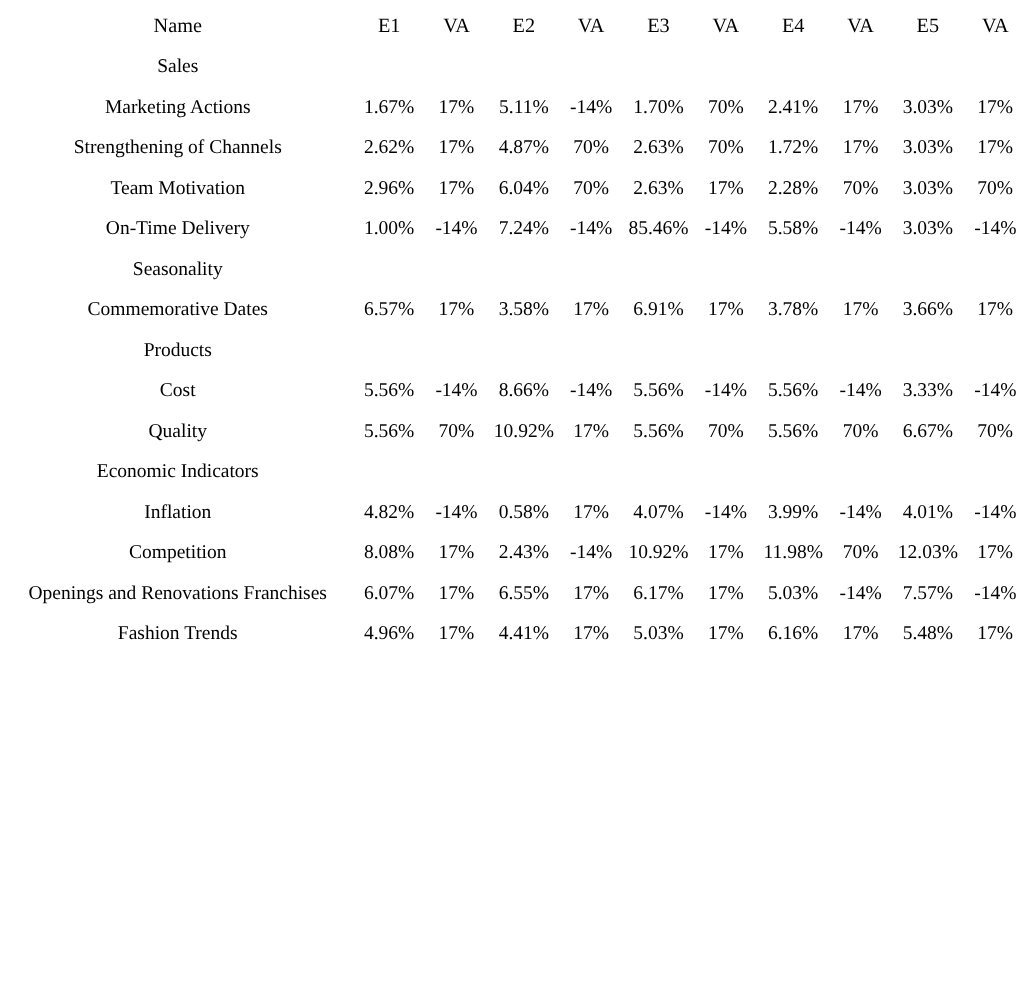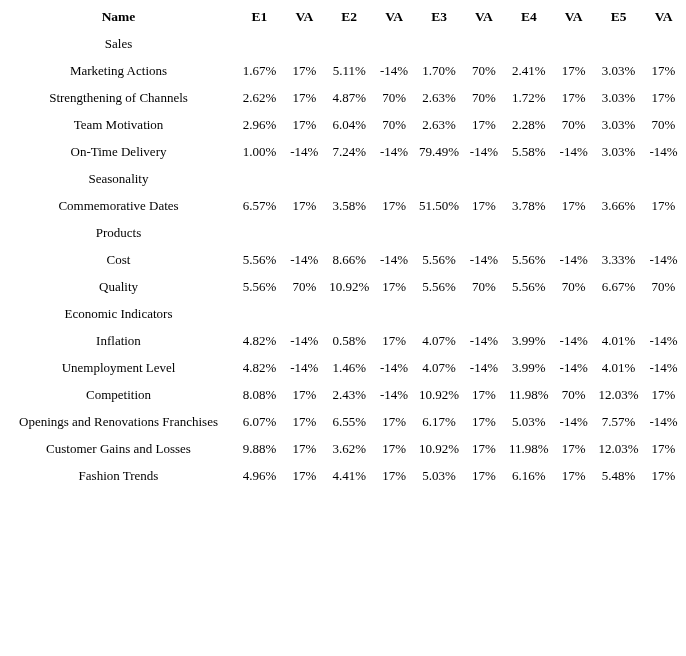--- a/index.html
+++ b/index.html
@@ -30,21 +30,21 @@
     text-align: center;
     vertical-align: middle;
     font-size: 13px;
     height: 27px;
     padding: 0;
     white-space: nowrap;
     overflow: hidden;
     border: none;
   }
   table.data-table th {
-    font-weight: bold;
+    font-weight: normal;
     font-size: 13.5px;
   }
   col.name-col { width: 237px; }
 </style>
 </head>
 <body>
 
 <div class="page">
   <table class="data-table">
     <colgroup>
@@ -127,21 +127,21 @@
           <td>70%</td>
           <td>3.03%</td>
           <td>70%</td>
         </tr>
         <tr>
           <td>On-Time Delivery</td>
           <td>1.00%</td>
           <td>-14%</td>
           <td>7.24%</td>
           <td>-14%</td>
-          <td>79.49%</td>
+          <td>85.46%</td>
           <td>-14%</td>
           <td>5.58%</td>
           <td>-14%</td>
           <td>3.03%</td>
           <td>-14%</td>
         </tr>
         <tr>
           <td>Seasonality</td>
           <td></td>
           <td></td>
@@ -153,21 +153,21 @@
           <td></td>
           <td></td>
           <td></td>
         </tr>
         <tr>
           <td>Commemorative Dates</td>
           <td>6.57%</td>
           <td>17%</td>
           <td>3.58%</td>
           <td>17%</td>
-          <td>51.50%</td>
+          <td>6.91%</td>
           <td>17%</td>
           <td>3.78%</td>
           <td>17%</td>
           <td>3.66%</td>
           <td>17%</td>
         </tr>
         <tr>
           <td>Products</td>
           <td></td>
           <td></td>
@@ -226,33 +226,20 @@
           <td>0.58%</td>
           <td>17%</td>
           <td>4.07%</td>
           <td>-14%</td>
           <td>3.99%</td>
           <td>-14%</td>
           <td>4.01%</td>
           <td>-14%</td>
         </tr>
         <tr>
-          <td>Unemployment Level</td>
-          <td>4.82%</td>
-          <td>-14%</td>
-          <td>1.46%</td>
-          <td>-14%</td>
-          <td>4.07%</td>
-          <td>-14%</td>
-          <td>3.99%</td>
-          <td>-14%</td>
-          <td>4.01%</td>
-          <td>-14%</td>
-        </tr>
-        <tr>
           <td>Competition</td>
           <td>8.08%</td>
           <td>17%</td>
           <td>2.43%</td>
           <td>-14%</td>
           <td>10.92%</td>
           <td>17%</td>
           <td>11.98%</td>
           <td>70%</td>
           <td>12.03%</td>
@@ -263,33 +250,20 @@
           <td>6.07%</td>
           <td>17%</td>
           <td>6.55%</td>
           <td>17%</td>
           <td>6.17%</td>
           <td>17%</td>
           <td>5.03%</td>
           <td>-14%</td>
           <td>7.57%</td>
           <td>-14%</td>
-        </tr>
-        <tr>
-          <td>Customer Gains and Losses</td>
-          <td>9.88%</td>
-          <td>17%</td>
-          <td>3.62%</td>
-          <td>17%</td>
-          <td>10.92%</td>
-          <td>17%</td>
-          <td>11.98%</td>
-          <td>17%</td>
-          <td>12.03%</td>
-          <td>17%</td>
         </tr>
         <tr>
           <td>Fashion Trends</td>
           <td>4.96%</td>
           <td>17%</td>
           <td>4.41%</td>
           <td>17%</td>
           <td>5.03%</td>
           <td>17%</td>
           <td>6.16%</td>

